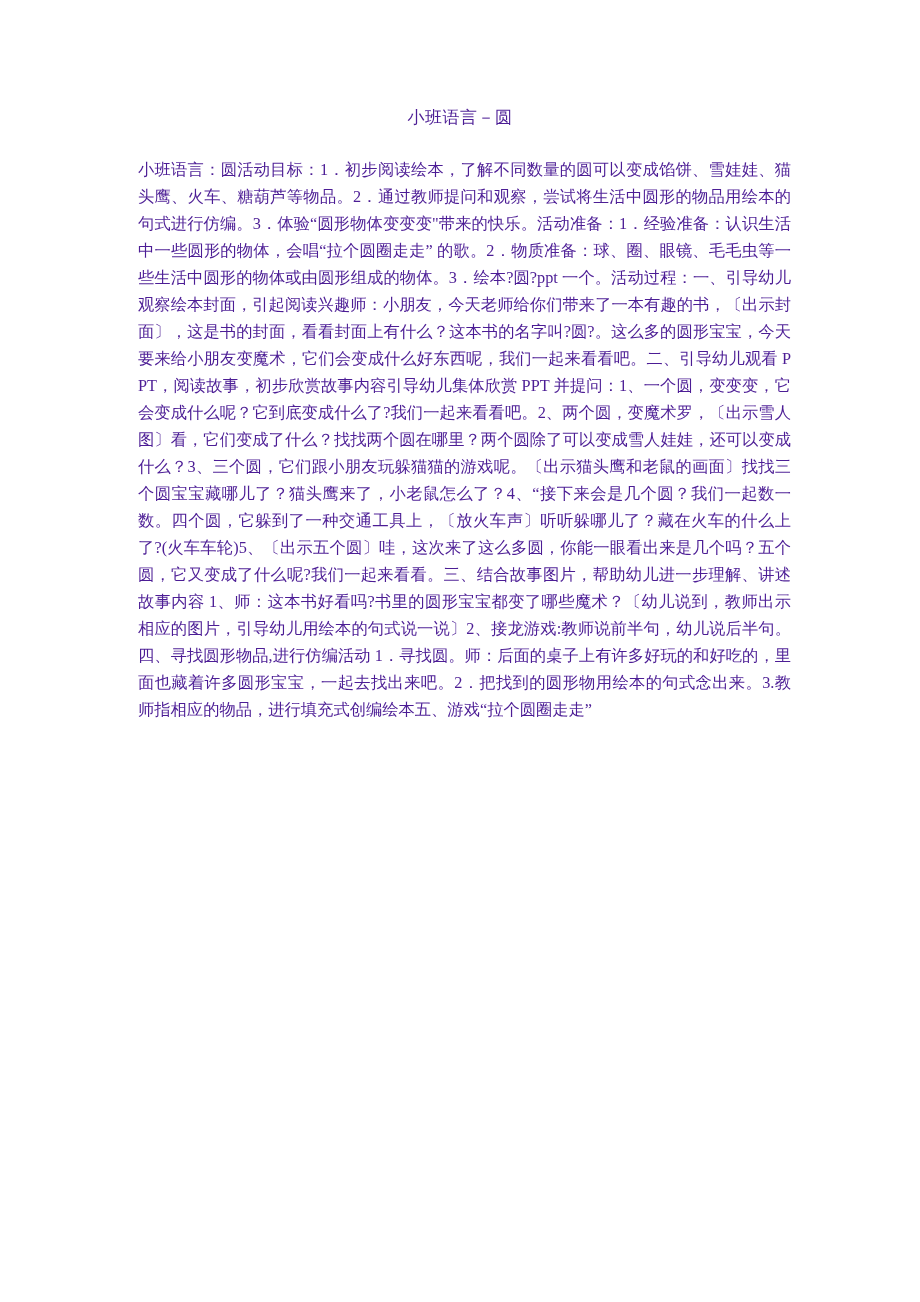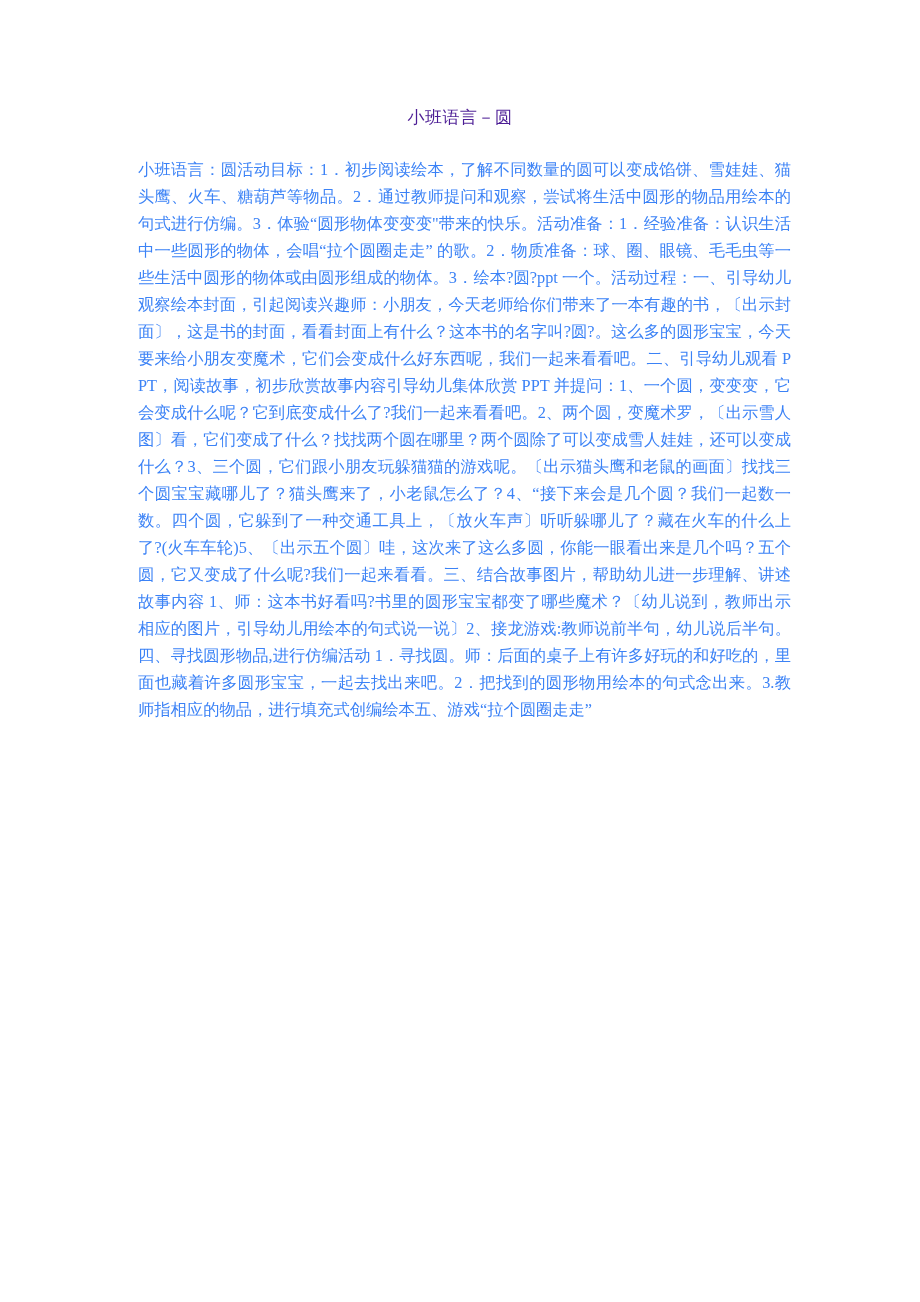--- a/index.html
+++ b/index.html
@@ -28,21 +28,21 @@
   }
   .doc-body {
     position: absolute;
     top: 156px;
     left: 138px;
     width: 653px;
     font-size: 16.3px;
     line-height: 27px;
     text-align: justify;
     text-justify: inter-ideograph;
-    color: #3b82f6;
+    color: #4c1d95;
     word-break: break-all;
   }
 </style>
 </head>
 <body>
 
 <div class="page">
   <div class="doc-title">小班语言－圆</div>
   <div class="doc-body">小班语言：圆活动目标：1．初步阅读绘本，了解不同数量的圆可以变成馅饼、雪娃娃、猫头鹰、火车、糖葫芦等物品。2．通过教师提问和观察，尝试将生活中圆形的物品用绘本的句式进行仿编。3．体验“圆形物体变变变"带来的快乐。活动准备：1．经验准备：认识生活中一些圆形的物体，会唱“拉个圆圈走走” 的歌。2．物质准备：球、圈、眼镜、毛毛虫等一些生活中圆形的物体或由圆形组成的物体。3．绘本?圆?ppt 一个。活动过程：一、引导幼儿观察绘本封面，引起阅读兴趣师：小朋友，今天老师给你们带来了一本有趣的书，〔出示封面〕，这是书的封面，看看封面上有什么？这本书的名字叫?圆?。这么多的圆形宝宝，今天要来给小朋友变魔术，它们会变成什么好东西呢，我们一起来看看吧。二、引导幼儿观看 PPT，阅读故事，初步欣赏故事内容引导幼儿集体欣赏 PPT 并提问：1、一个圆，变变变，它会变成什么呢？它到底变成什么了?我们一起来看看吧。2、两个圆，变魔术罗，〔出示雪人图〕看，它们变成了什么？找找两个圆在哪里？两个圆除了可以变成雪人娃娃，还可以变成什么？3、三个圆，它们跟小朋友玩躲猫猫的游戏呢。〔出示猫头鹰和老鼠的画面〕找找三个圆宝宝藏哪儿了？猫头鹰来了，小老鼠怎么了？4、“接下来会是几个圆？我们一起数一数。四个圆，它躲到了一种交通工具上，〔放火车声〕听听躲哪儿了？藏在火车的什么上了?(火车车轮)5、〔出示五个圆〕哇，这次来了这么多圆，你能一眼看出来是几个吗？五个圆，它又变成了什么呢?我们一起来看看。三、结合故事图片，帮助幼儿进一步理解、讲述故事内容 1、师：这本书好看吗?书里的圆形宝宝都变了哪些魔术？〔幼儿说到，教师出示相应的图片，引导幼儿用绘本的句式说一说〕2、接龙游戏:教师说前半句，幼儿说后半句。四、寻找圆形物品,进行仿编活动 1．寻找圆。师：后面的桌子上有许多好玩的和好吃的，里面也藏着许多圆形宝宝，一起去找出来吧。2．把找到的圆形物用绘本的句式念出来。3.教师指相应的物品，进行填充式创编绘本五、游戏“拉个圆圈走走”</div>
 </div>

